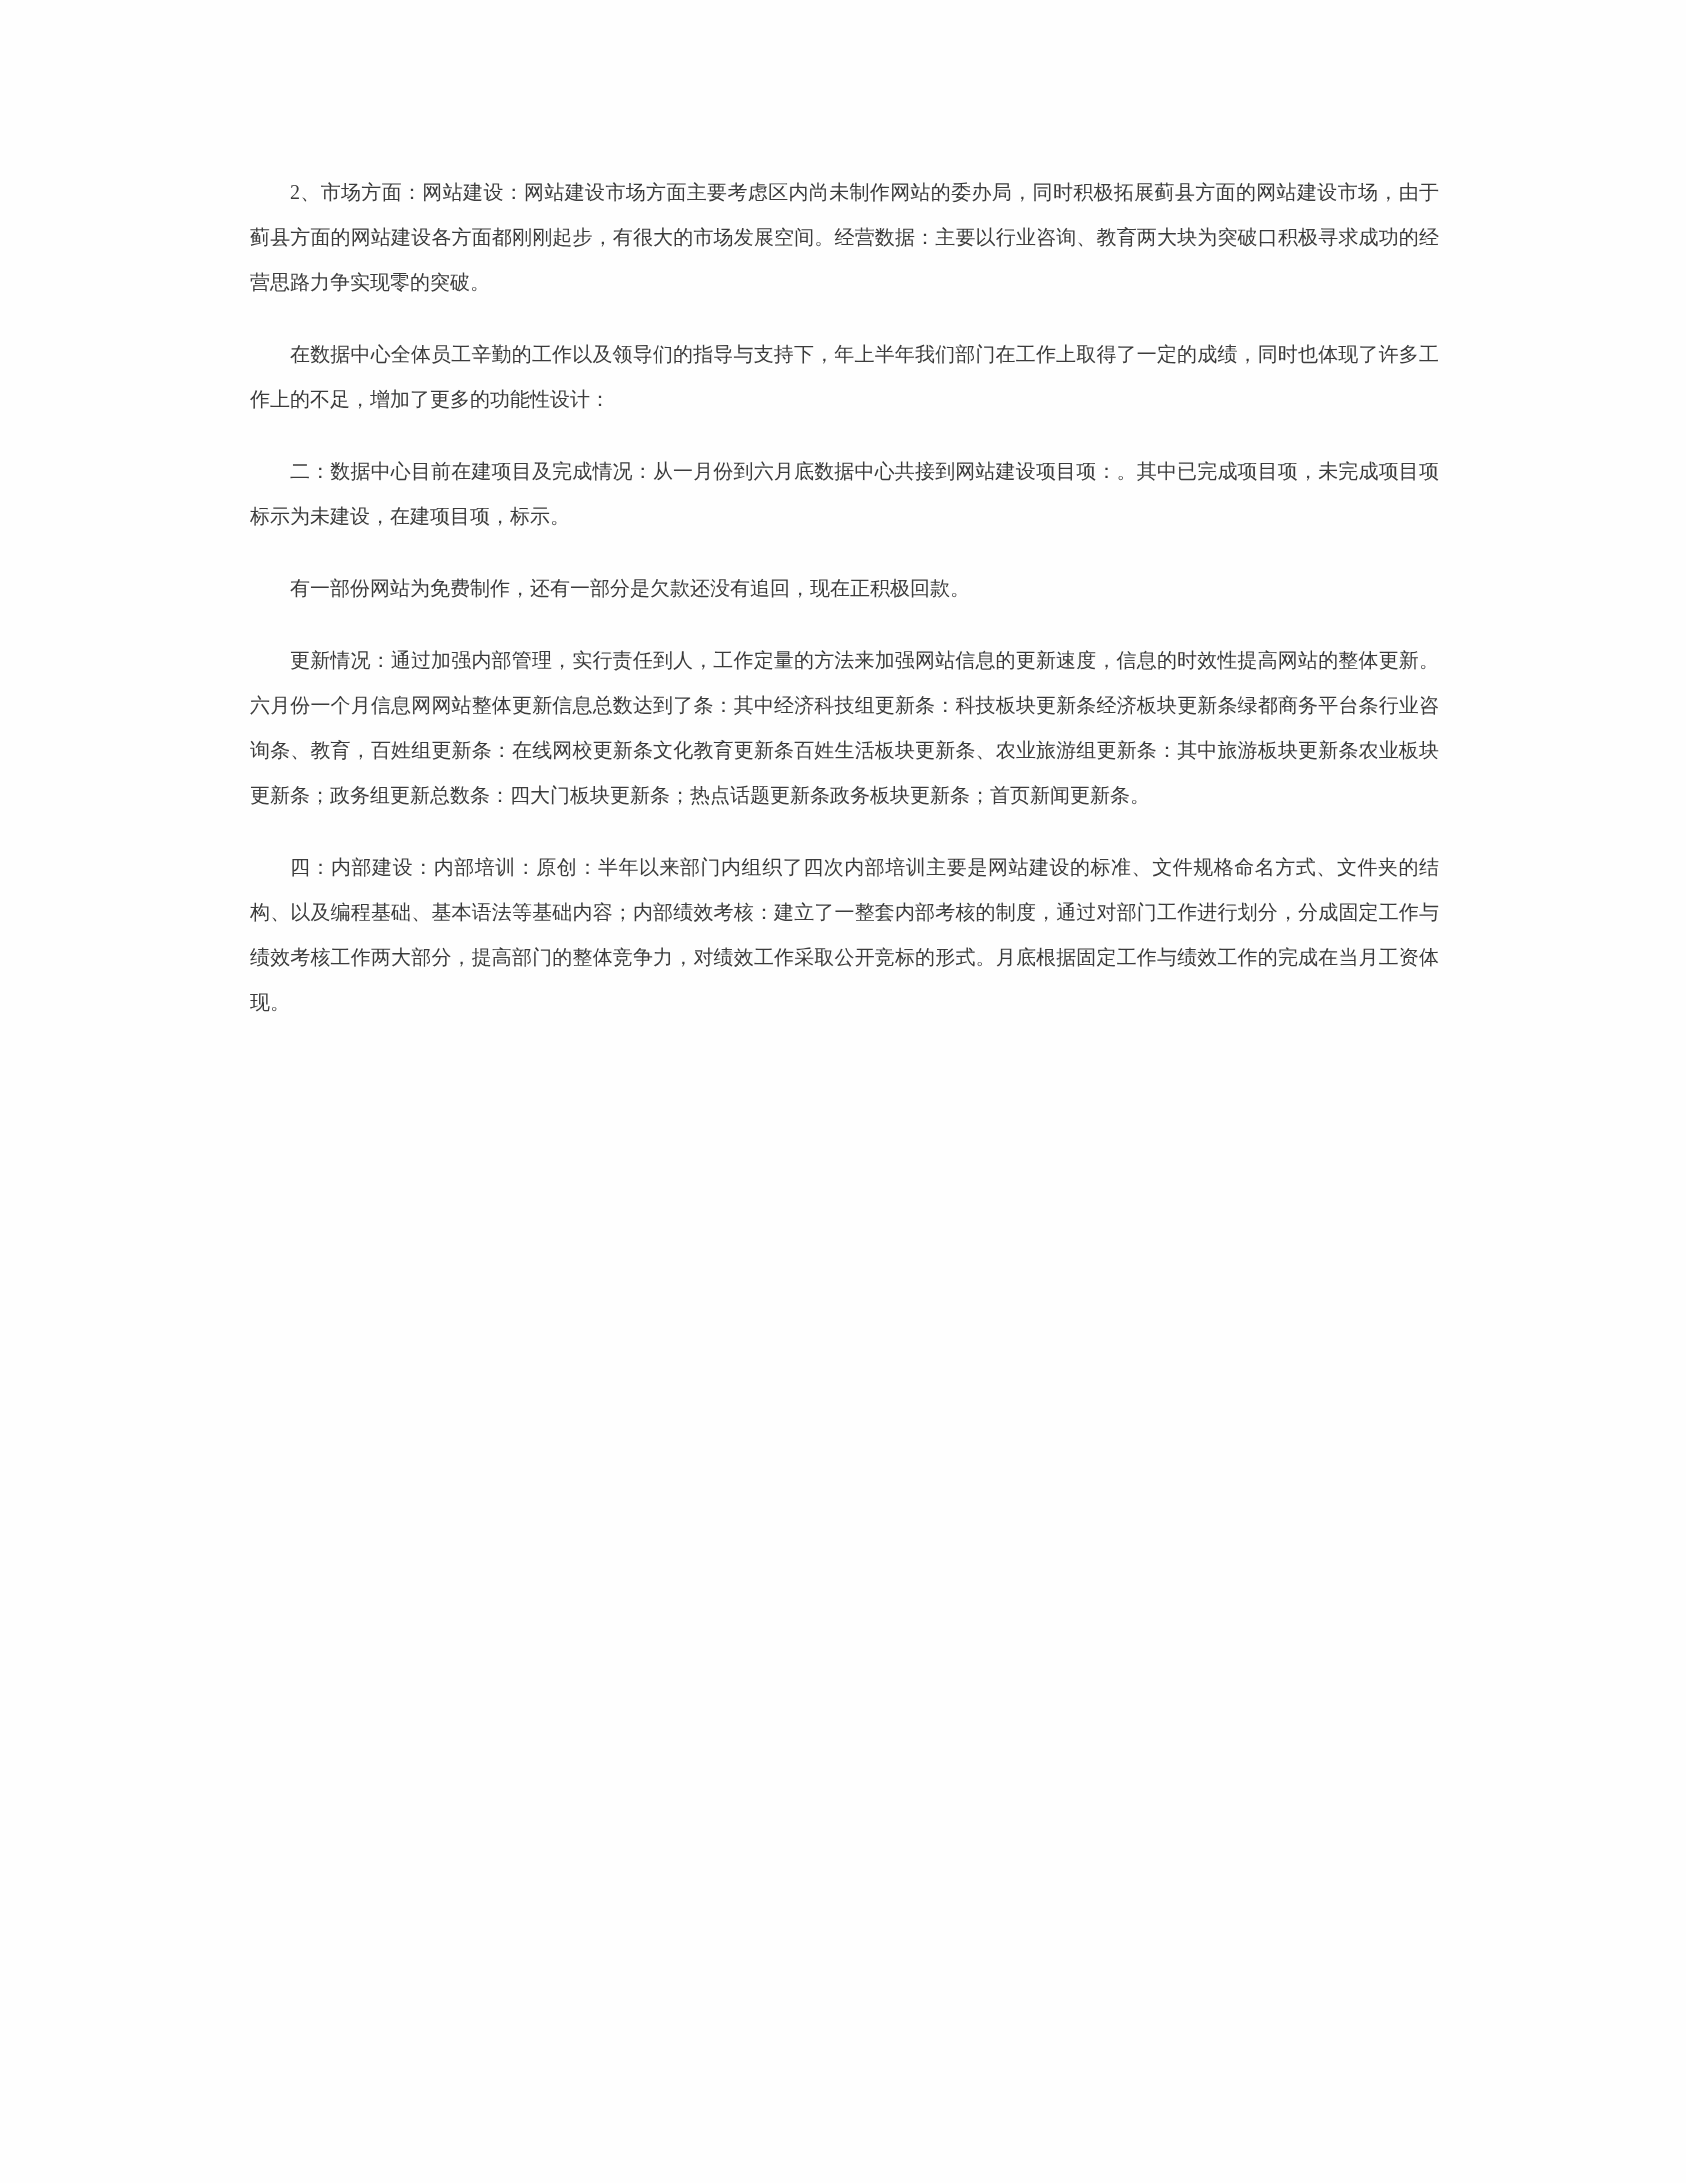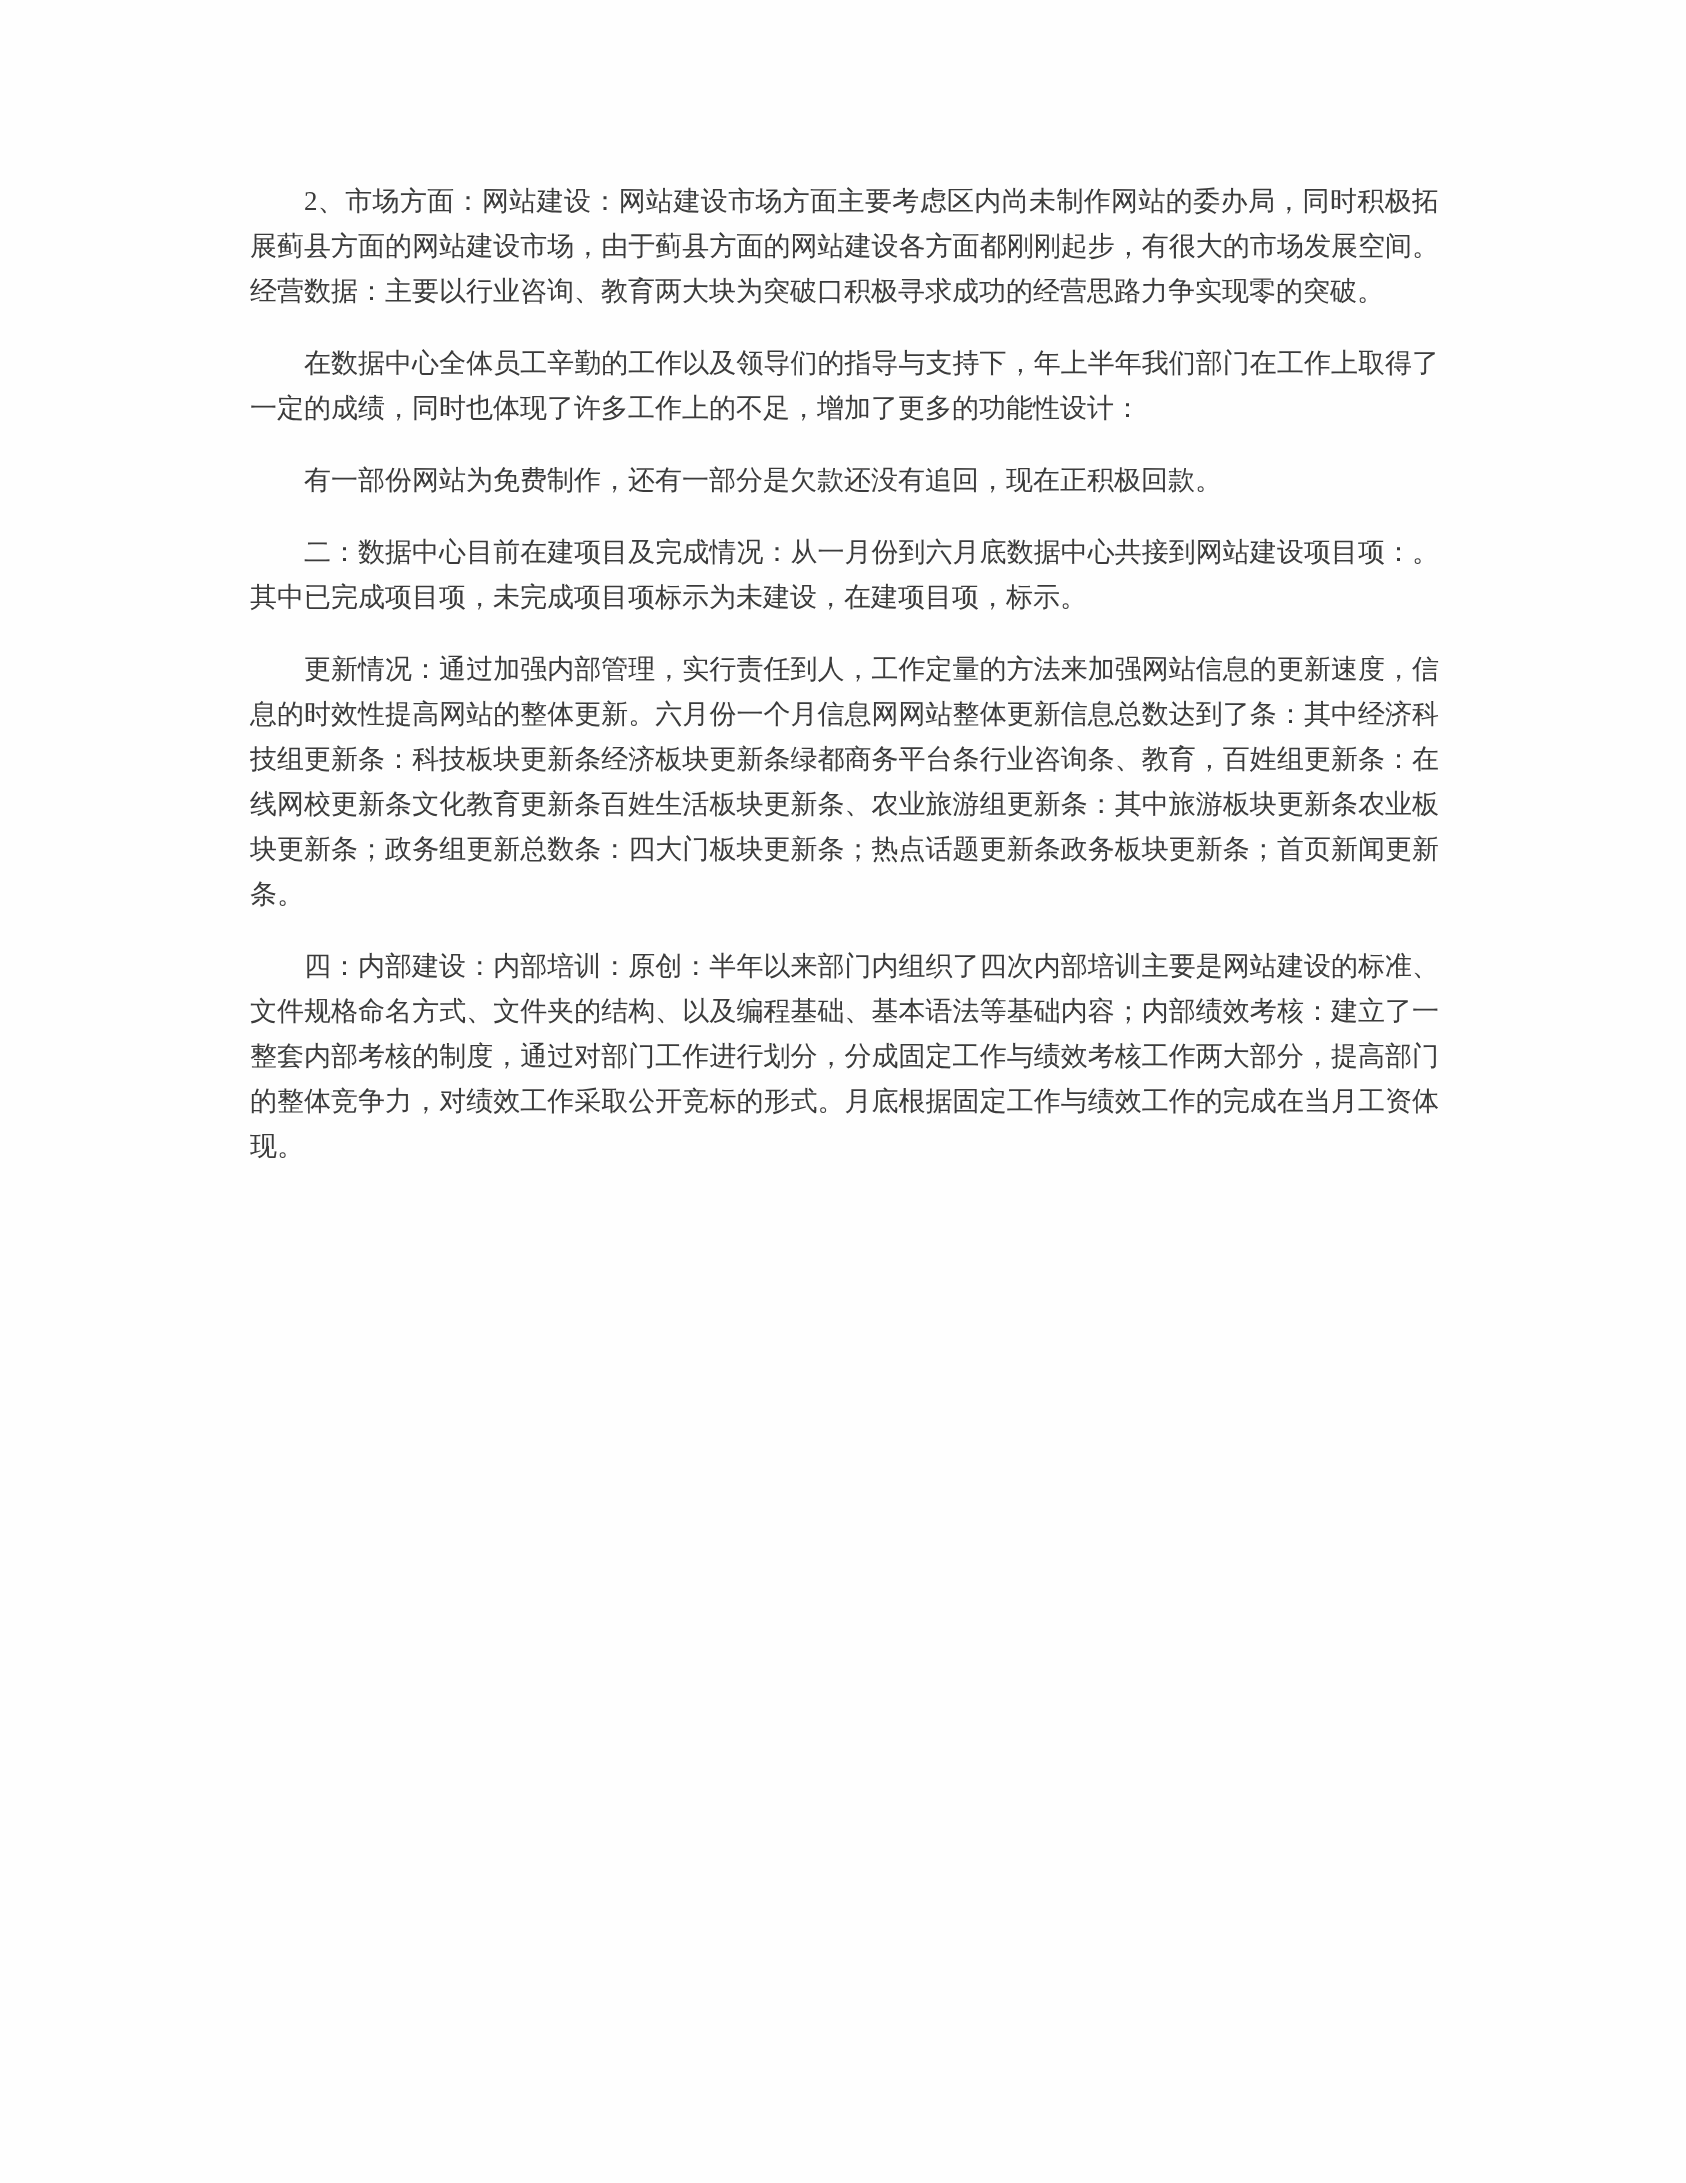--- a/index.html
+++ b/index.html
@@ -11,39 +11,39 @@
     position: relative;
     width: 1687px;
     height: 2183px;
     background: #fefefe;
     overflow: hidden;
     font-family: "Liberation Serif", "DejaVu Serif", serif;
   }
   .content {
     position: absolute;
     left: 250px;
-    top: 179px;
+    top: 170px;
     width: 1189px;
     color: #3b3b3b;
-    font-size: 27px;
+    font-size: 20px;
     line-height: 45px;
     text-align: justify;
   }
   .content p {
     margin: 0 0 27px 0;
     text-indent: 2em;
     word-break: break-all;
   }
 </style>
 </head>
 <body>
 
 <div class="page">
   <div class="content">
     <p>2、市场方面：网站建设：网站建设市场方面主要考虑区内尚未制作网站的委办局，同时积极拓展蓟县方面的网站建设市场，由于蓟县方面的网站建设各方面都刚刚起步，有很大的市场发展空间。经营数据：主要以行业咨询、教育两大块为突破口积极寻求成功的经营思路力争实现零的突破。</p>
     <p>在数据中心全体员工辛勤的工作以及领导们的指导与支持下，年上半年我们部门在工作上取得了一定的成绩，同时也体现了许多工作上的不足，增加了更多的功能性设计：</p>
+    <p>二：数据中心目前在建项目及完成情况：从一月份到六月底数据中心共接到网站建设项目项：。其中已完成项目项，未完成项目项标示为未建设，在建项目项，标示。</p>
     <p>有一部份网站为免费制作，还有一部分是欠款还没有追回，现在正积极回款。</p>
-    <p>二：数据中心目前在建项目及完成情况：从一月份到六月底数据中心共接到网站建设项目项：。其中已完成项目项，未完成项目项标示为未建设，在建项目项，标示。</p>
     <p>更新情况：通过加强内部管理，实行责任到人，工作定量的方法来加强网站信息的更新速度，信息的时效性提高网站的整体更新。六月份一个月信息网网站整体更新信息总数达到了条：其中经济科技组更新条：科技板块更新条经济板块更新条绿都商务平台条行业咨询条、教育，百姓组更新条：在线网校更新条文化教育更新条百姓生活板块更新条、农业旅游组更新条：其中旅游板块更新条农业板块更新条；政务组更新总数条：四大门板块更新条；热点话题更新条政务板块更新条；首页新闻更新条。</p>
     <p>四：内部建设：内部培训：原创：半年以来部门内组织了四次内部培训主要是网站建设的标准、文件规格命名方式、文件夹的结构、以及编程基础、基本语法等基础内容；内部绩效考核：建立了一整套内部考核的制度，通过对部门工作进行划分，分成固定工作与绩效考核工作两大部分，提高部门的整体竞争力，对绩效工作采取公开竞标的形式。月底根据固定工作与绩效工作的完成在当月工资体现。</p>
   </div>
 </div>
 
 
 </body></html>

